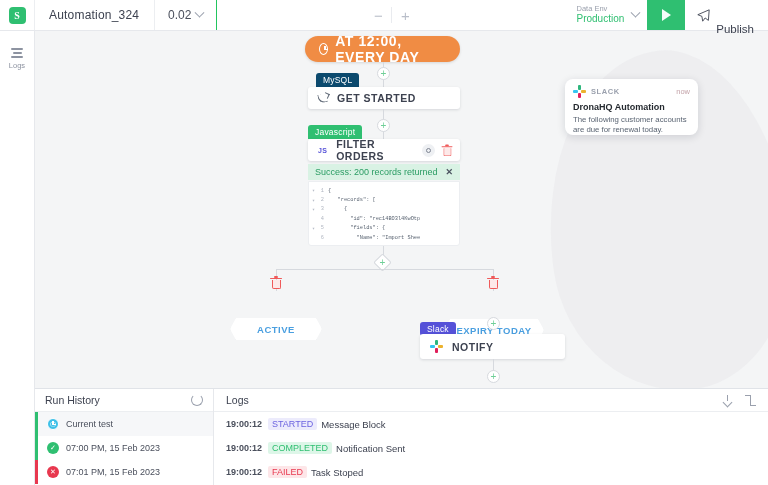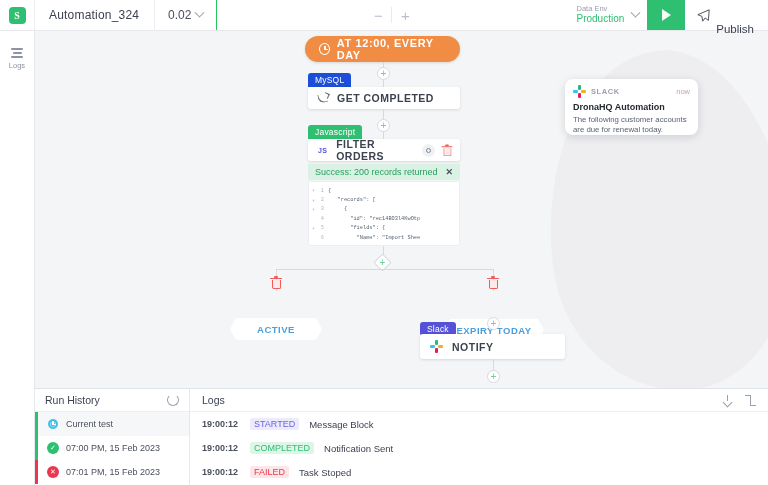--- a/index.html
+++ b/index.html
@@ -113,31 +113,31 @@
 
   .node { position:absolute; }
 
   
   .trigger {
     left:270px; top:5px; width:155px; height:26px; border-radius:13px;
     background:#f08c44; display:flex; align-items:center; gap:7px;
     padding:0 14px; color:#fff;
     box-shadow:0 1px 3px rgba(0,0,0,.12);
   }
-  .trigger .lbl { font-size:11px; font-weight:bold; letter-spacing:.6px; }
+  .trigger .lbl { font-size:14px; font-weight:bold; letter-spacing:.6px; }
   .clock { width:12px; height:12px; border:1.4px solid #fff; border-radius:50%; position:relative; }
   .clock:before { content:""; position:absolute; left:4.4px; top:2px; width:1.2px; height:4px; background:#fff; }
   .clock:after  { content:""; position:absolute; left:5px; top:5.2px; width:3.4px; height:1.2px; background:#fff; }
 
   
   .tag {
     position:absolute; height:14px; border-radius:3px 3px 0 0; color:#fff;
     font-size:8.5px; display:flex; align-items:center; padding:0 7px; letter-spacing:.2px;
   }
-  .tag.mysql { background:#1d4ed8; }
+  .tag.mysql { background:#0c4a6e;margin-left:8px; }
   .tag.js { background:#2fbf71;text-align:center; }
   .tag.slack { background:#5551d8; border-radius:3px; }
 
   .card {
     position:absolute; background:#fff; border-radius:3px;
     box-shadow:0 1px 3px rgba(16,24,40,.13); display:flex; align-items:center;
   }
   .card .name { font-size:10.5px; font-weight:bold; color:#3d4250; letter-spacing:.5px; }
 
   .getcust { left:273px; top:56px; width:152px; height:22px; padding:0 0 0 9px; gap:8px; }
@@ -237,21 +237,21 @@
   .toast-head .brand { font-size:7.5px; color:#9aa0ad; font-weight:bold; letter-spacing:.6px; }
   .toast-head .now { margin-left:auto; font-size:7.5px; color:#c3a2a8; }
   .toast-title { margin-top:4px; font-size:9px; font-weight:bold; color:#24292f; }
   .toast-body { margin-top:3px; font-size:7.8px; color:#5a6472; line-height:1.32; }
 
   
   .bottom {
     position:absolute; left:35px; right:0; top:388px; bottom:0; background:#fff;
     border-top:1px solid #e0e3e8; display:flex;
   }
-  .runhist { width:155px; border-right:1px solid #e6e8ec; }
+  .runhist { width:179px; border-right:1px solid #e6e8ec; }
   .panel-head {
     height:23px; display:flex; align-items:center; padding:0 10px;
     border-bottom:1px solid #eceef1;
   }
   .panel-head .ttl { font-size:10.5px; color:#3d4250; }
   .refresh {
     margin-left:auto; width:12px; height:12px; border:1.4px solid #9aa0ad;
     border-radius:50%; border-top-color:transparent; position:relative;
   }
   .run-row {
@@ -275,21 +275,21 @@
   .hd-actions { margin-left:auto; display:flex; align-items:center; gap:12px; }
   .dl { width:11px; height:11px; position:relative; }
   .dl:before { content:""; position:absolute; left:4.6px; top:0; width:1.3px; height:6px; background:#9aa0ad; }
   .dl:after { content:""; position:absolute; left:2.2px; top:4px; width:6px; height:6px;
               border-left:1.3px solid #9aa0ad; border-bottom:1.3px solid #9aa0ad; transform:rotate(-45deg); }
   .ex { width:11px; height:11px; position:relative; }
   .ex:before { content:""; position:absolute; left:0; top:0; width:5px; height:5px;
                border-top:1.3px solid #9aa0ad; border-right:1.3px solid #9aa0ad; transform:skew(0deg); }
   .ex:after { content:""; position:absolute; right:0; bottom:0; width:5px; height:5px;
               border-bottom:1.3px solid #9aa0ad; border-left:1.3px solid #9aa0ad; }
-  .log-row { height:24px; display:flex; align-items:center; gap:10px; padding:0 12px; }
+  .log-row { height:24px; display:flex; align-items:center; gap:4px; padding:0 12px; }
   .log-time { font-size:9px; color:#4a4f5c; font-weight:bold; min-width:38px; }
   .badge { font-size:9px; padding:1px 4px; border-radius:2px; font-weight:normal; }
   .badge.started { background:#ecebfc; color:#6c63e0; }
   .badge.completed { background:#ddf6e8; color:#2fbf71; }
   .badge.failed { background:#fde6e8; color:#e8384f; }
   .log-msg { font-size:9.5px; color:#3d4250; }
 </style>
 </head>
 <body>
 
@@ -352,21 +352,21 @@
     </div>
 
     <div class="line" style="left:348px; top:31px; width:1px; height:25px;"></div>
     <div class="plus" style="left:342px; top:36px;">
         <span>+</span>
       </div>
 
     <div class="tag mysql" style="left:273px; top:42px;">MySQL</div>
     <div class="card getcust">
       <span class="mysql-ico"></span>
-      <span class="name">GET COMPLETED</span>
+      <span class="name">GET STARTED</span>
     </div>
 
     <div class="line" style="left:348px; top:78px; width:1px; height:30px;"></div>
     <div class="plus" style="left:342px; top:88px;">
         <span>+</span>
       </div>
 
     <div class="tag js" style="left:273px; top:94px;">Javascript</div>
     <div class="card filter">
       <span class="js-ico">JS</span>

